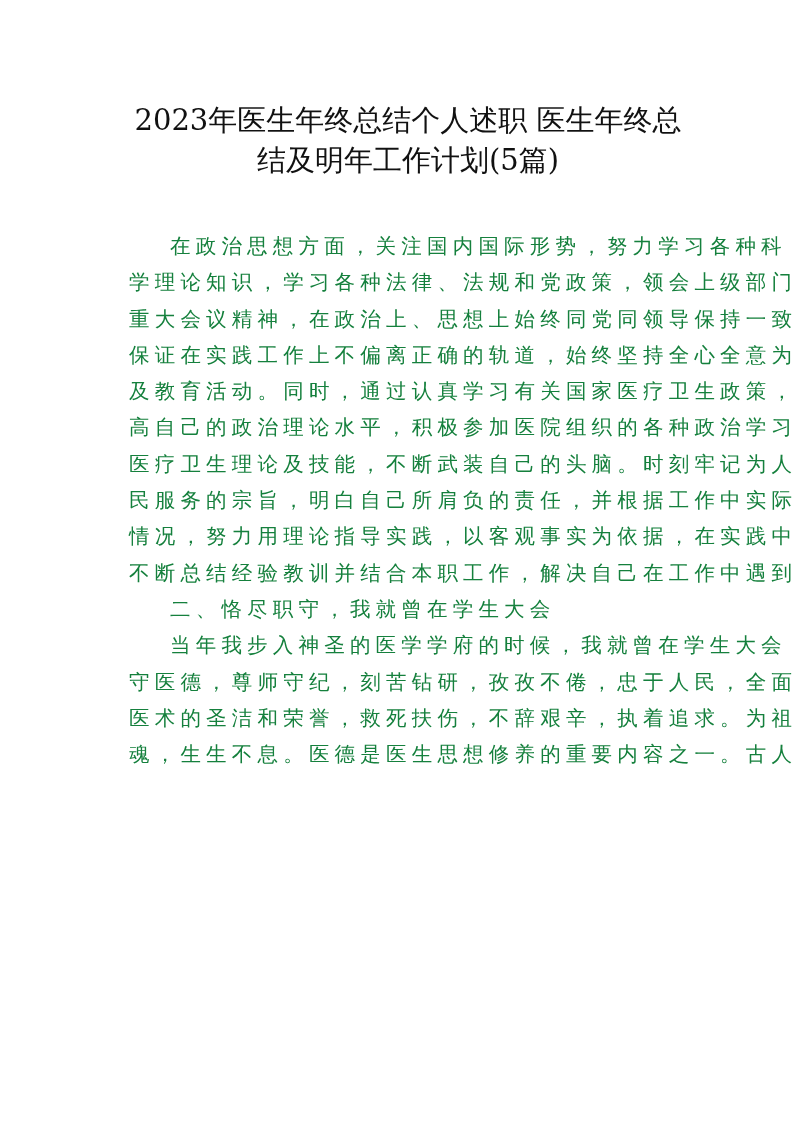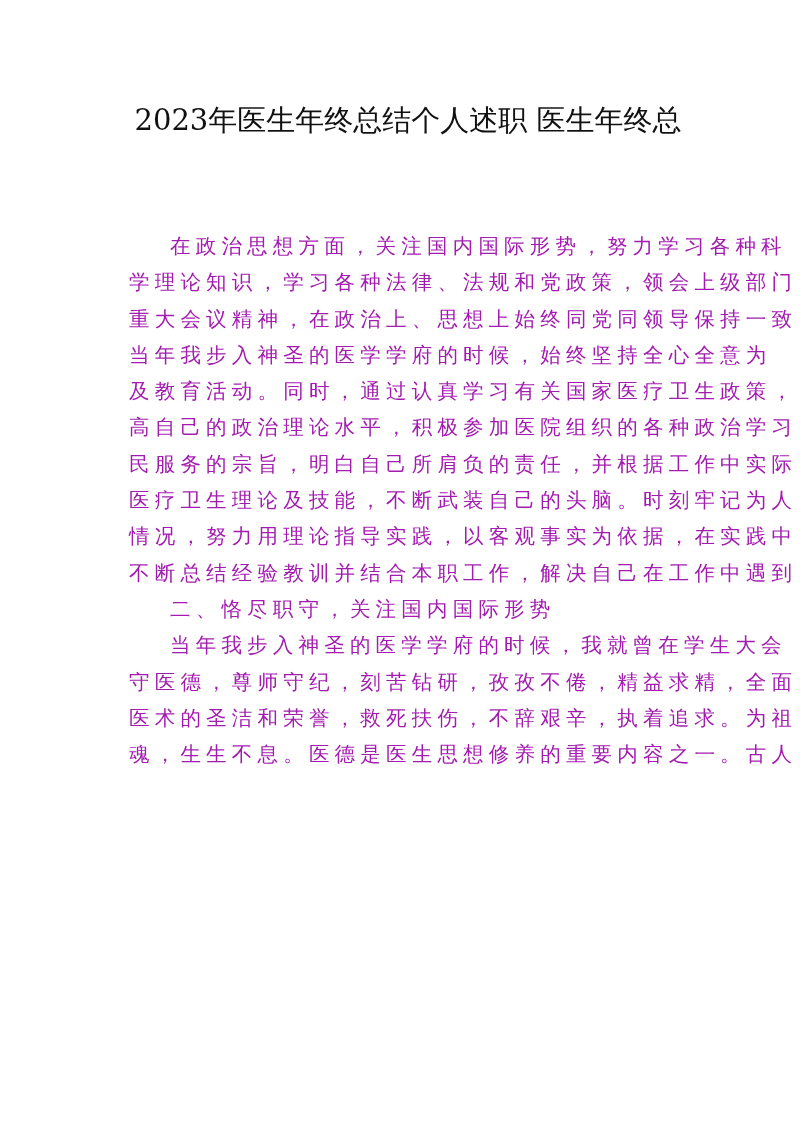--- a/index.html
+++ b/index.html
@@ -41,42 +41,43 @@
       top: 228px;
       width: 560px;
     }
     .line {
       display: block;
       height: 36.3px;
       line-height: 36.3px;
       font-size: 20.5px;
       white-space: nowrap;
       letter-spacing: 5.2px;
-      color: #a21caf;
+      color: #15803d;
     }
     .line.indent { padding-left: 41px; }
   </style>
 </head>
 <body>
 
 <div class="page">
   <h1 class="title">
     <span>2023年医生年终总结个人述职 医生年终总</span>
+    <span>结及明年工作计划(5篇)</span>
   </h1>
 
   <div class="body" id="body">
       <span class="line indent">在政治思想方面，关注国内国际形势，努力学习各种科</span>
       <span class="line">学理论知识，学习各种法律、法规和党政策，领会上级部门</span>
       <span class="line">重大会议精神，在政治上、思想上始终同党同领导保持一致，</span>
-      <span class="line">当年我步入神圣的医学学府的时候，始终坚持全心全意为</span>
+      <span class="line">保证在实践工作上不偏离正确的轨道，始终坚持全心全意为</span>
       <span class="line">及教育活动。同时，通过认真学习有关国家医疗卫生政策，</span>
       <span class="line">高自己的政治理论水平，积极参加医院组织的各种政治学习</span>
+      <span class="line">医疗卫生理论及技能，不断武装自己的头脑。时刻牢记为人</span>
       <span class="line">民服务的宗旨，明白自己所肩负的责任，并根据工作中实际</span>
-      <span class="line">医疗卫生理论及技能，不断武装自己的头脑。时刻牢记为人</span>
       <span class="line">情况，努力用理论指导实践，以客观事实为依据，在实践中</span>
       <span class="line">不断总结经验教训并结合本职工作，解决自己在工作中遇到</span>
-      <span class="line indent">二、恪尽职守，关注国内国际形势</span>
+      <span class="line indent">二、恪尽职守，我就曾在学生大会</span>
       <span class="line indent">当年我步入神圣的医学学府的时候，我就曾在学生大会</span>
-      <span class="line">守医德，尊师守纪，刻苦钻研，孜孜不倦，精益求精，全面</span>
+      <span class="line">守医德，尊师守纪，刻苦钻研，孜孜不倦，忠于人民，全面</span>
       <span class="line">医术的圣洁和荣誉，救死扶伤，不辞艰辛，执着追求。为祖</span>
       <span class="line">魂，生生不息。医德是医生思想修养的重要内容之一。古人</span>
     </div>
 </div>
 
 </body></html>

